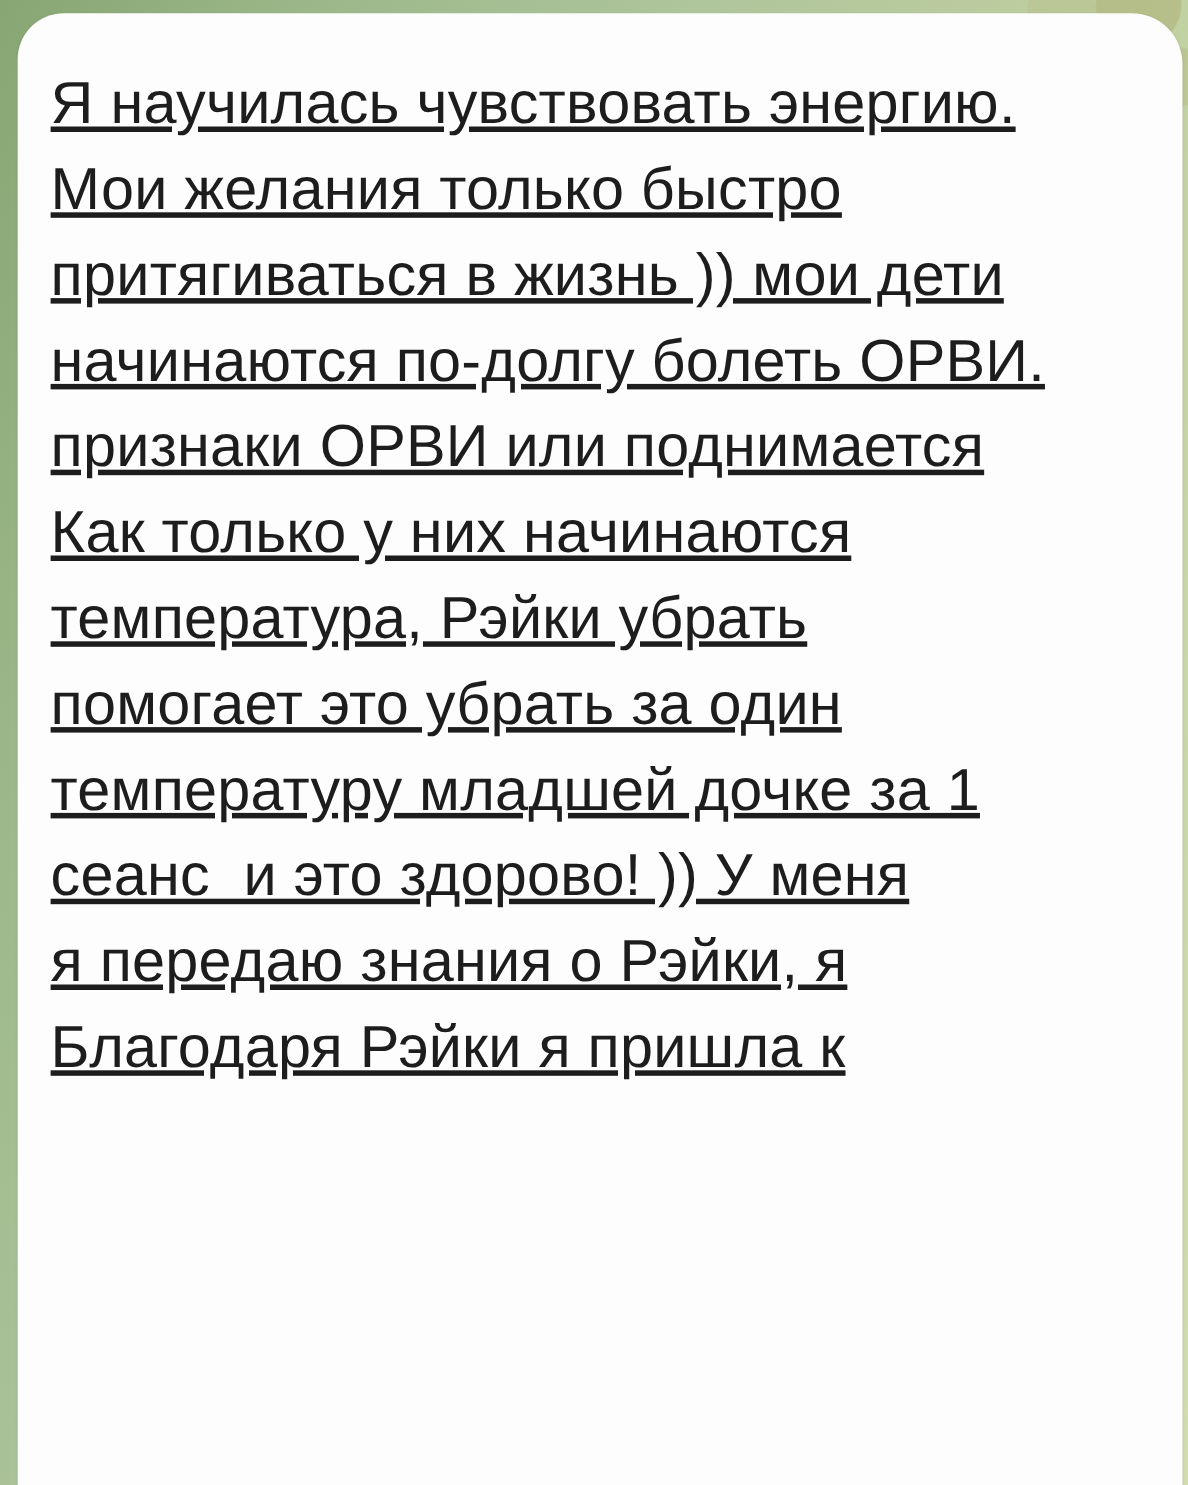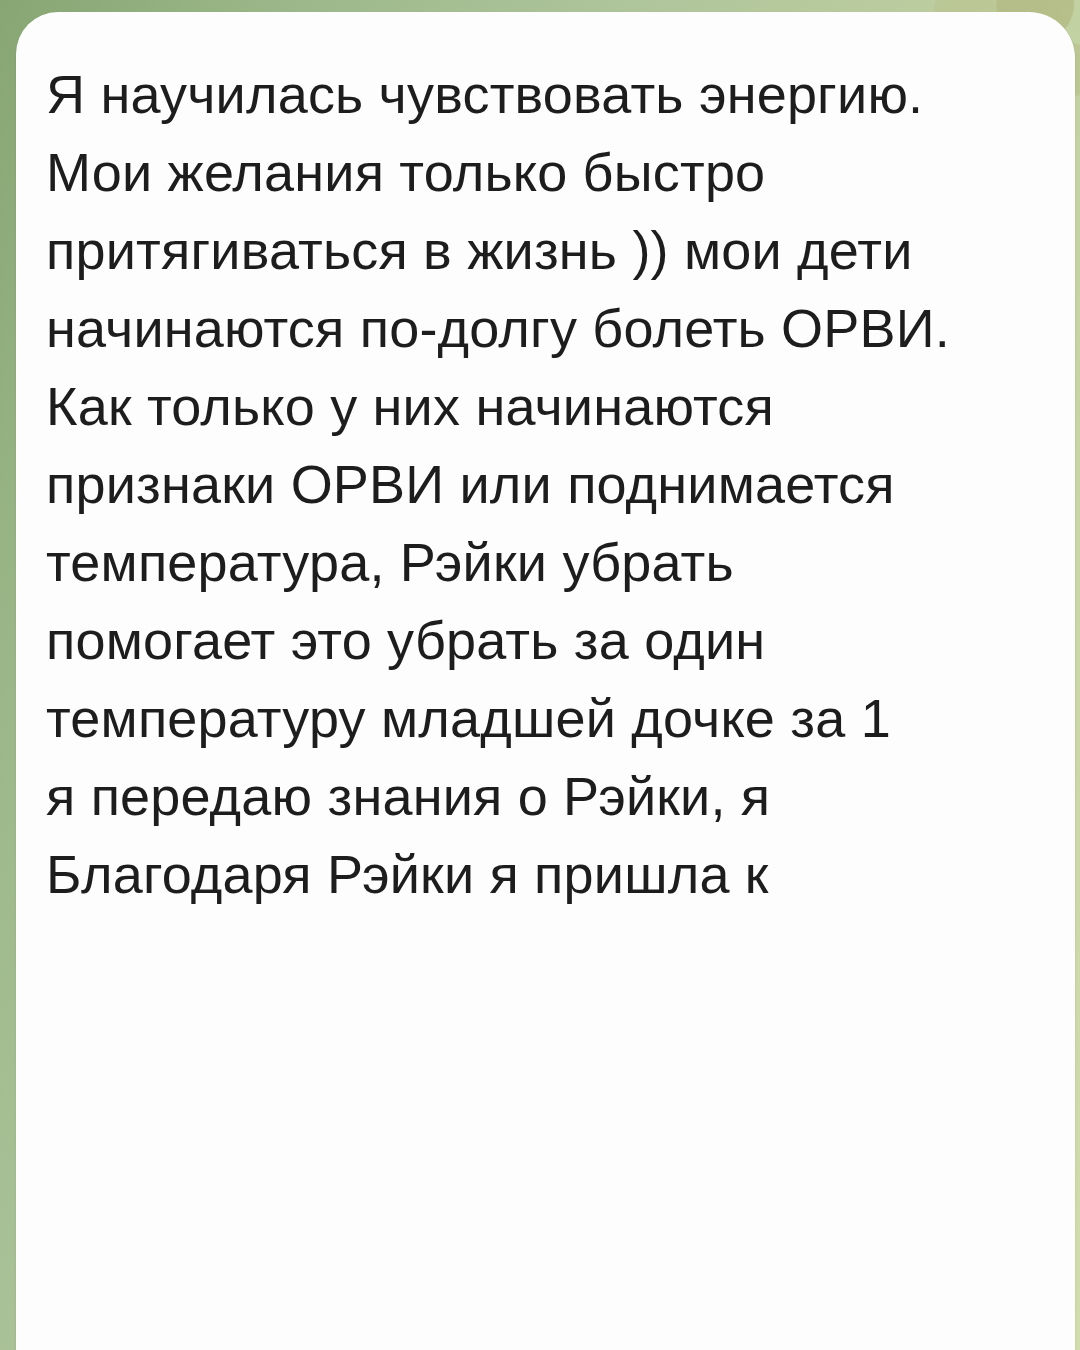--- a/index.html
+++ b/index.html
@@ -78,38 +78,40 @@
   .msg-text {
     margin-top: 17px;
     color: #1d1d1d;
   }
 
   .msg-line {
     font-size: 54px;
     line-height: 78px;
     white-space: pre;          
     letter-spacing: 0.2px;
+    text-decoration: underline;
   }
 </style>
 </head>
 <body>
 
 <div class="wallpaper-pattern"></div>
 
 <div class="bubble">
 
 
 
   <div class="msg-text">
     <div class="msg-line">Я научилась чувствовать энергию.</div>
     <div class="msg-line">Мои желания только быстро</div>
     <div class="msg-line">притягиваться в жизнь )) мои дети</div>
     <div class="msg-line">начинаются по-долгу болеть ОРВИ.</div>
+    <div class="msg-line">признаки ОРВИ или поднимается</div>
     <div class="msg-line">Как только у них начинаются</div>
-    <div class="msg-line">признаки ОРВИ или поднимается</div>
     <div class="msg-line">температура, Рэйки убрать</div>
     <div class="msg-line">помогает это убрать за один</div>
     <div class="msg-line">температуру младшей дочке за 1</div>
+    <div class="msg-line">сеанс  и это здорово! )) У меня</div>
     <div class="msg-line">я передаю знания о Рэйки, я</div>
     <div class="msg-line">Благодаря Рэйки я пришла к</div>
   </div>
 
 </div>
 
 </body></html>

